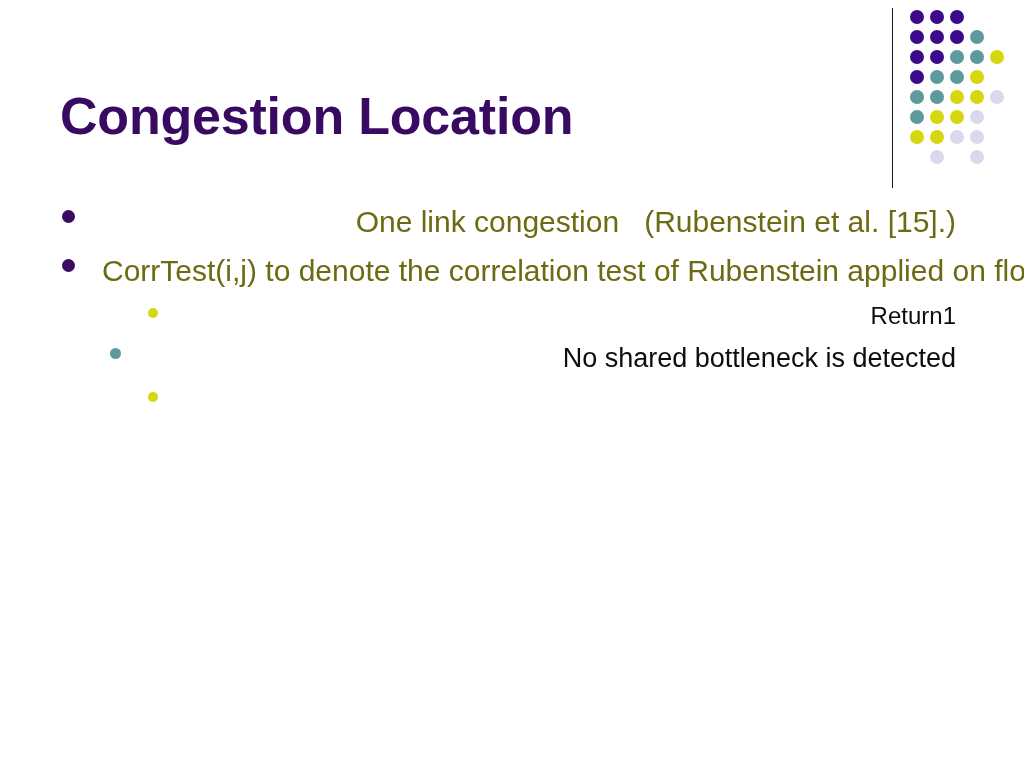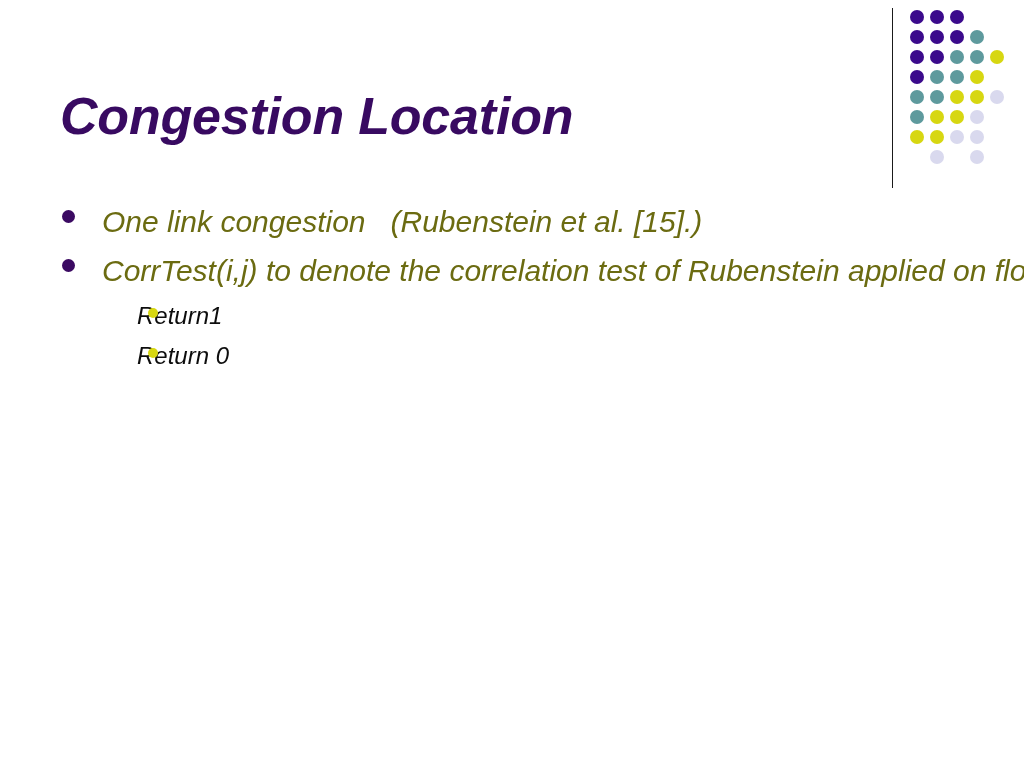--- a/index.html
+++ b/index.html
@@ -15,21 +15,20 @@
     overflow: hidden;
     position: relative;
   }
 
   #slide {
     position: absolute;
     left: 0; top: 0;
     width: 996px;
     height: 768px;
     background: #ffffff;
-    font-style: italic;
   }
 
   
   #deco {
     position: absolute;
     left: 884px;
     top: 0px;
     width: 140px;
     height: 200px;
   }
@@ -73,20 +72,21 @@
   #body {
     position: absolute;
     left: 56px;
     top: 198px;
     width: 900px;
   }
 
   .bullet-row {
     position: relative;
     display: block;
+    text-align: right;
   }
 
   .bullet-mark {
     position: absolute;
     border-radius: 50%;
     display: block;
   }
 
   .bullet-text {
     display: block;
@@ -205,20 +205,23 @@
       <span class="bullet-mark"></span>
       <span class="bullet-text">CorrTest(i,j) to denote the correlation test of Rubenstein applied on flow i and flow j</span>
     </div>
 
 
     <div class="bullet-row lvl3">
       <span class="bullet-mark"></span>
       <span class="bullet-text">Return1</span>
     </div>
 
+    <div class="bullet-row lvl2">
+      <span class="bullet-mark"></span>
+      <span class="bullet-text">No shared bottleneck is detected</span>
+    </div>
 
     <div class="bullet-row lvl3">
       <span class="bullet-mark"></span>
-      <span class="bullet-text">Return 0</span>
     </div>
 
   </div>
 </div>
 
 </body></html>

